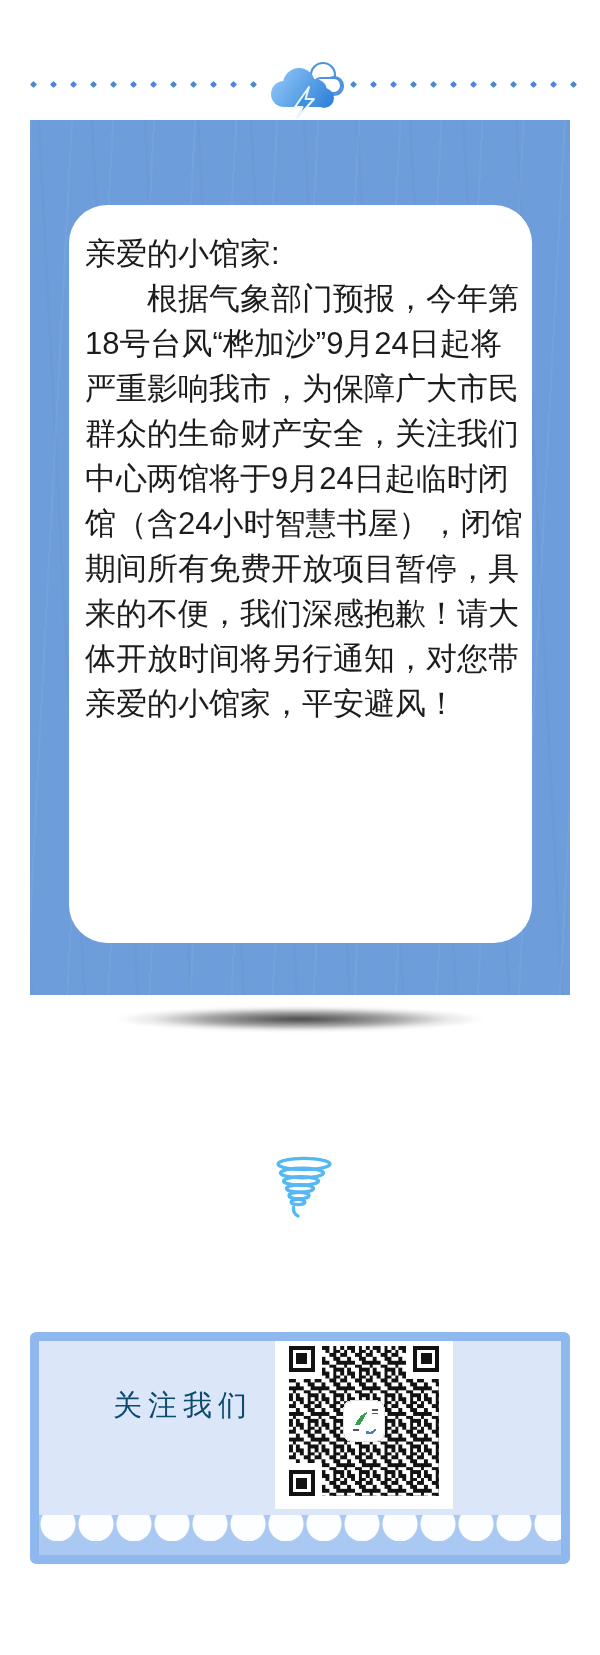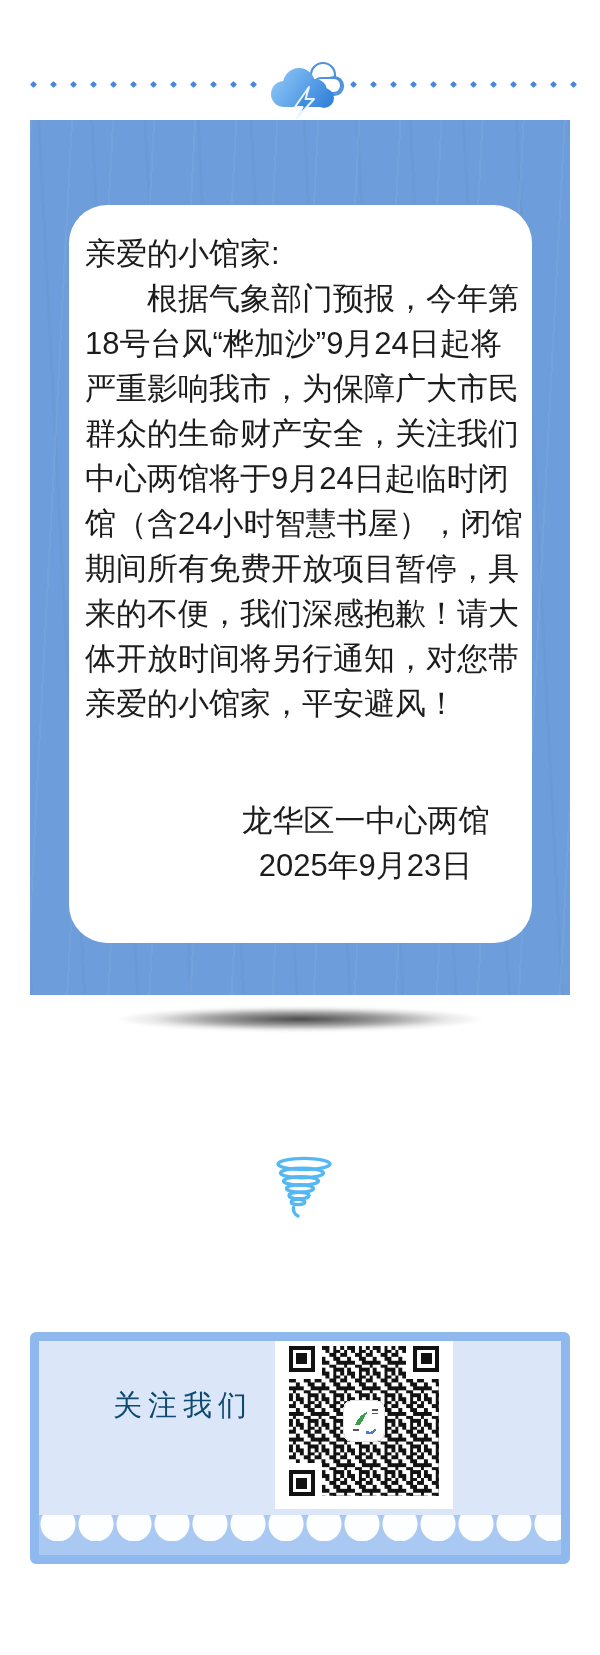--- a/index.html
+++ b/index.html
@@ -140,24 +140,20 @@
         <div class="line indent">根据气象部门预报，今年第</div>
         <div class="line">18号台风“桦加沙”9月24日起将</div>
         <div class="line">严重影响我市，为保障广大市民</div>
         <div class="line">群众的生命财产安全，关注我们</div>
         <div class="line">中心两馆将于9月24日起临时闭</div>
         <div class="line">馆（含24小时智慧书屋），闭馆</div>
         <div class="line">期间所有免费开放项目暂停，具</div>
         <div class="line">来的不便，我们深感抱歉！请大</div>
         <div class="line">体开放时间将另行通知，对您带</div>
         <div class="line">亲爱的小馆家，平安避风！</div>
-        <div class="signature-block">
-          <div>龙华区一中心两馆</div>
-          <div>2025年9月23日</div>
-        </div>
       </div>
     </div>
   </div>
 
   <div class="card-shadow"></div>
 
   <div class="tornado">
     <svg width="64" height="66" viewBox="0 0 64 66" fill="none" stroke="#56b8f2" stroke-width="3.4" stroke-linecap="round">
       <ellipse cx="32" cy="8" rx="26" ry="5.6"></ellipse>
       <ellipse cx="30" cy="17" rx="21.5" ry="4.8"></ellipse>

